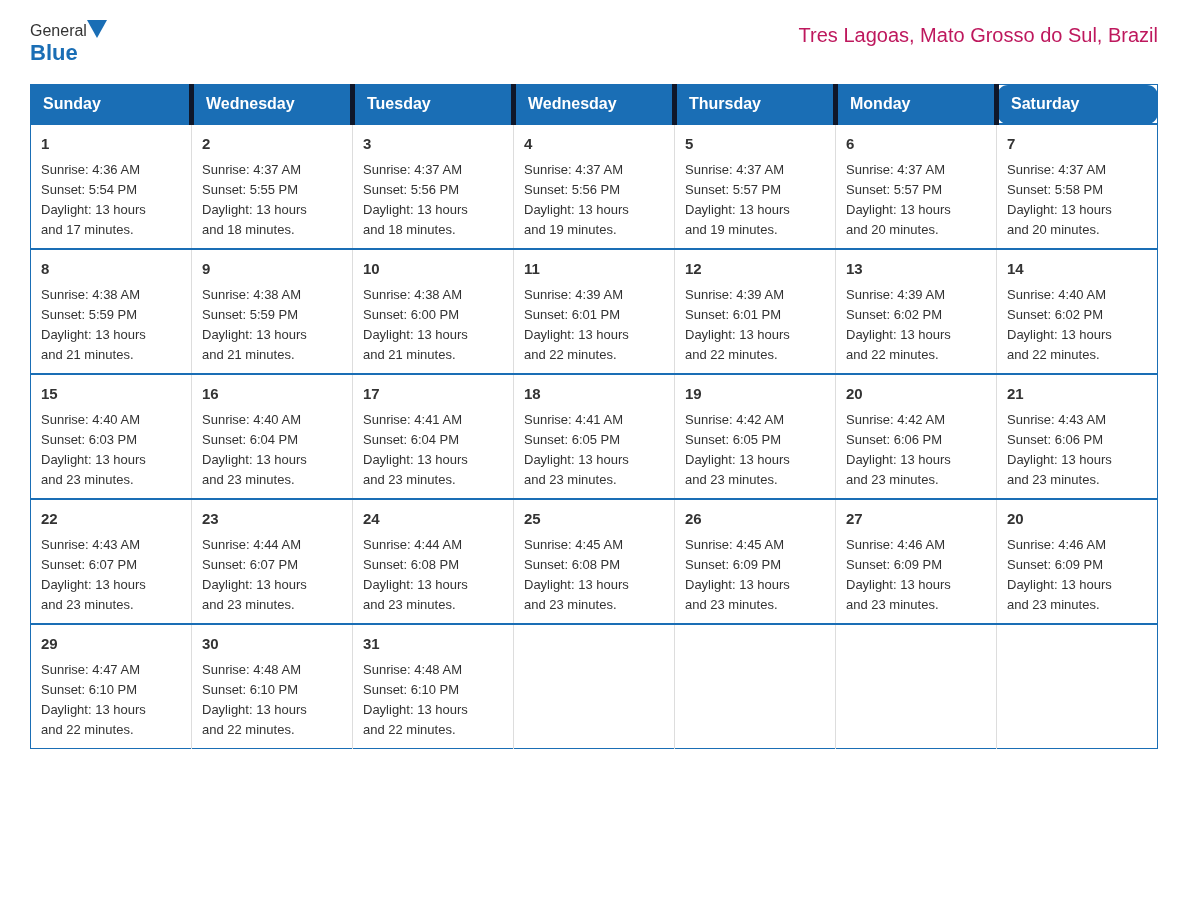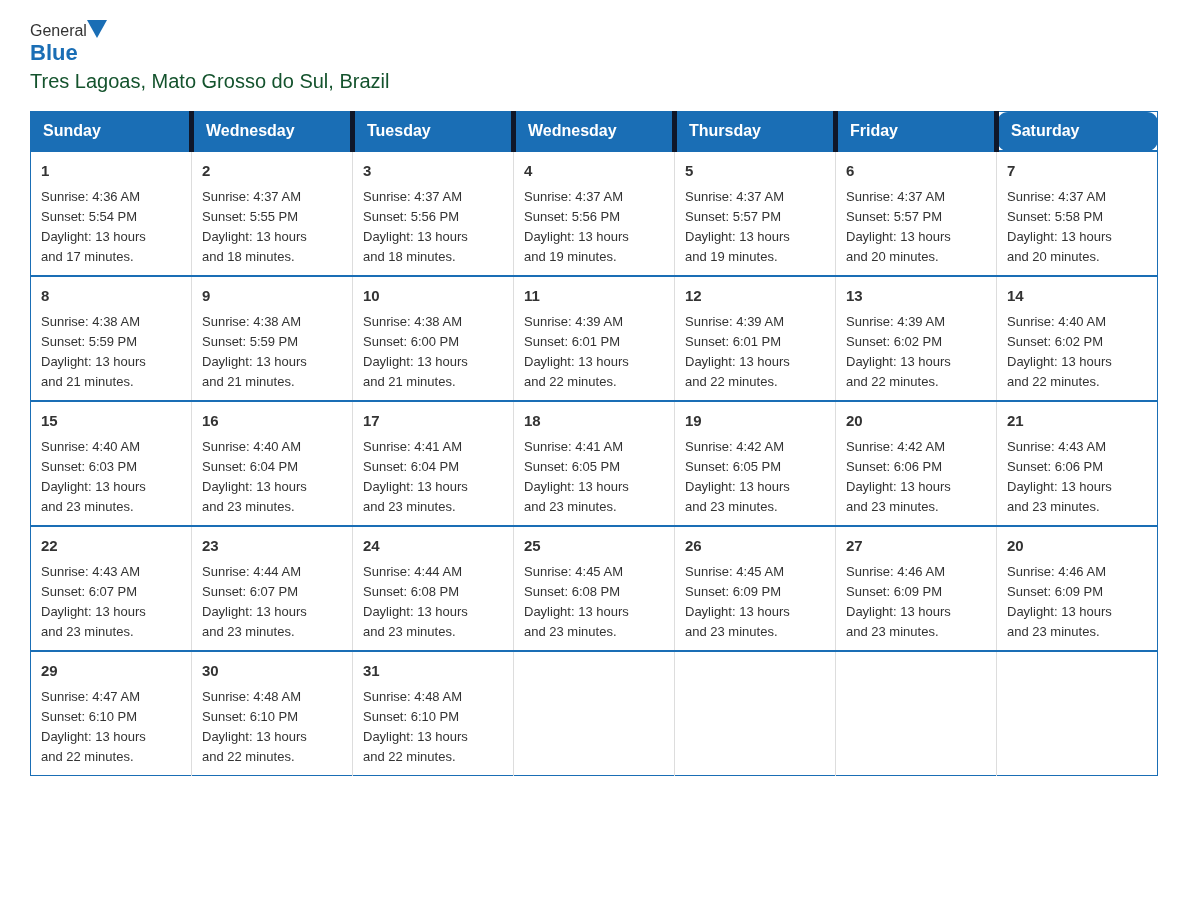--- a/index.html
+++ b/index.html
@@ -8,21 +8,20 @@
       background: #fff;
       padding: 20px 30px;
       width: 1188px;
       min-height: 918px;
     }
     .header {
       display: flex;
       justify-content: space-between;
       align-items: flex-start;
       margin-bottom: 18px;
-      flex-direction: column;
     }
     .logo {
       display: flex;
       flex-direction: column;
       align-items: flex-start;
     }
     .logo-general { color: #333; }
     .logo-blue {
       color: #1a6eb5;
       font-size: 22px;
@@ -32,21 +31,21 @@
     .title-block {
       text-align: right;
     }
     .main-title {
       font-size: 48px;
       font-weight: bold;
       color: #222;
     }
     .subtitle {
       font-size: 20px;
-      color: #14532d;
+      color: #be185d;
       margin-top: 4px;
     }
     .calendar {
       width: 100%;
       border-collapse: collapse;
       border: 1px solid #1a6eb5;
     }
     .calendar thead tr th {
       background: #1a6eb5;
       color: #fff;
@@ -114,21 +113,21 @@
 </div>
 
 <table class="calendar">
   <thead>
     <tr>
     <th>Sunday</th>
         <th>Wednesday</th>
         <th>Tuesday</th>
         <th>Wednesday</th>
         <th>Thursday</th>
-        <th>Friday</th>
+        <th>Monday</th>
         <th>Saturday</th>
       </tr>
   </thead>
   <tbody id="calendar-body">
   <tr>
         <td>
           <div class="day-number">1</div>
           <div class="day-info">Sunrise: 4:36 AM<br>Sunset: 5:54 PM<br>Daylight: 13 hours<br>and 17 minutes.</div>
         </td>
         <td>

